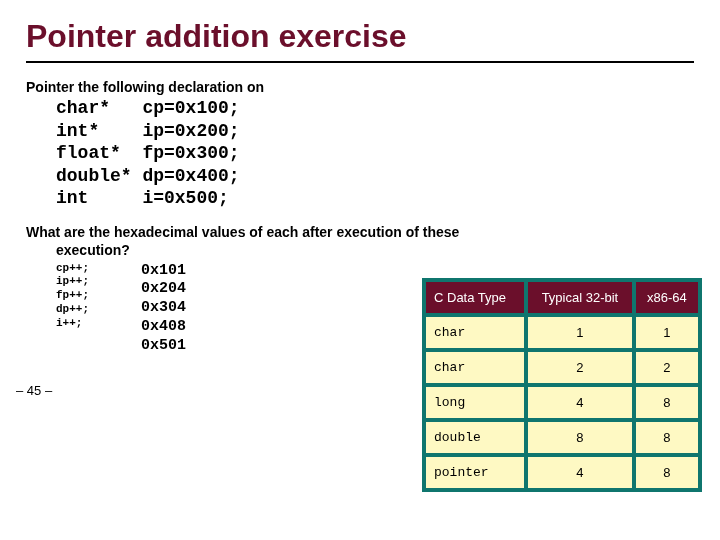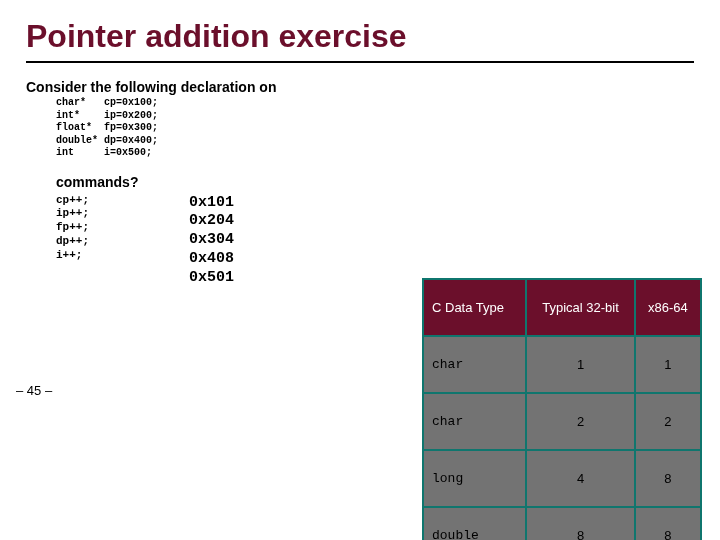--- a/index.html
+++ b/index.html
@@ -36,21 +36,21 @@
     font-weight: bold;
     margin: 0 0 2px 0;
   }
   .sub {
     font-size: 14px;
     font-weight: bold;
     margin: 0 0 16px 30px;
   }
   .decl {
     font-family: "Courier New", Courier, monospace;
-    font-size: 10px;
+    font-size: 18px;
     font-weight: bold;
     margin-left: 30px;
     line-height: 1.25;
     white-space: pre;
   }
   .cmds-wrap {
     position: relative;
     margin-top: 4px;
   }
   .cmds {
@@ -62,76 +62,76 @@
     white-space: pre;
   }
   .ans {
     font-family: "Courier New", Courier, monospace;
     font-size: 15px;
     font-weight: bold;
     position: absolute;
     left: 115px;
     line-height: 1.25;
     white-space: pre;
-    margin-left: 48px;
   }
   .tbl {
     position: absolute;
     right: 18px;
     top: 278px;
     border-collapse: collapse;
     font-family: Verdana, Geneva, sans-serif;
     font-size: 13px;
     width: 280px;
   }
   .tbl th, .tbl td {
-    border: 2px solid #0f766e;
-    padding: 20px 8px;
+    border: 4px solid #0f766e;
+    padding: 8px 8px;
     text-align: center;
   }
   .tbl th {
     background: #6b0f2b;
     color: #fff;
     font-weight: normal;
   }
   .tbl th.left, .tbl td.left {
     text-align: left;
     font-family: "Courier New", Courier, monospace;
   }
   .tbl th.left {
     font-family: Verdana, Geneva, sans-serif;
   }
   .tbl tbody tr {
-    background: #737373;
+    background: #fef9c3;
   }
   .pagenum {
     position: absolute;
     left: 16px;
     bottom: 14px;
     font-size: 13px;
     color: #000000;
   }
 </style>
 </head>
 <body>
 
 <div class="slide">
   <h1 class="title">Pointer addition exercise</h1>
   <hr class="rule">
 
-  <p class="para">Consider the following declaration on</p>
+  <p class="para">Pointer the following declaration on</p>
   <div class="decl">char*   cp=0x100;
 int*    ip=0x200;
 float*  fp=0x300;
 double* dp=0x400;
 int     i=0x500;</div>
 
   <div style="height:14px"></div>
 
-  <p class="sub" style="margin-bottom:2px">commands?</p>
+  <p class="para">What are the hexadecimal values of each after execution of these</p>
+  <p class="sub" style="margin-bottom:2px">execution?</p>
 
   <div class="cmds-wrap">
     <div class="ans" style="top:0">0x101
 0x204
 0x304
 0x408
 0x501</div>
     <div class="cmds">cp++;
 ip++;
 fp++;

